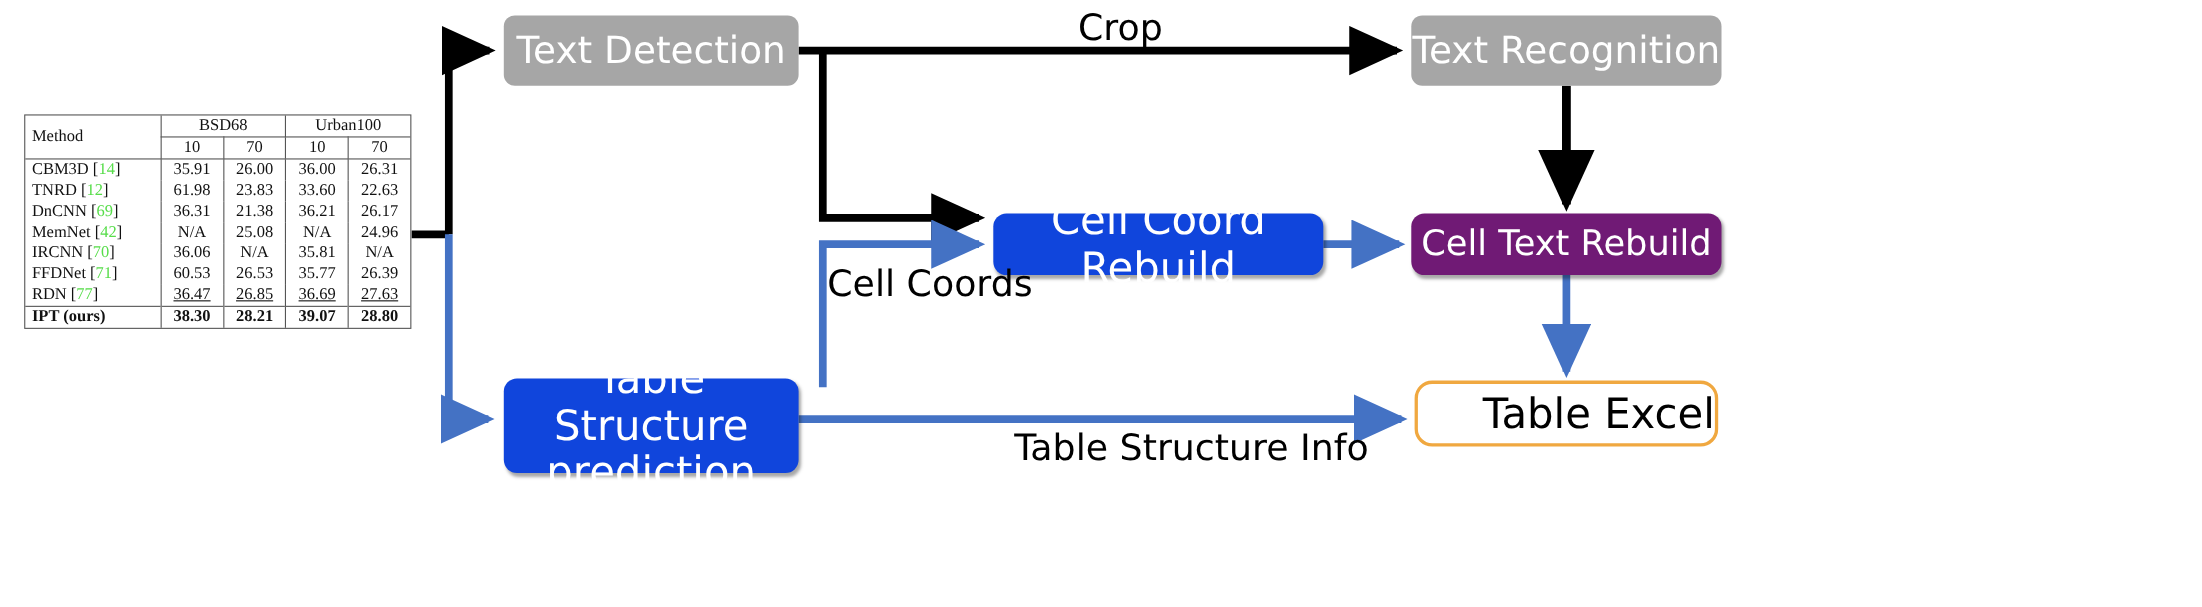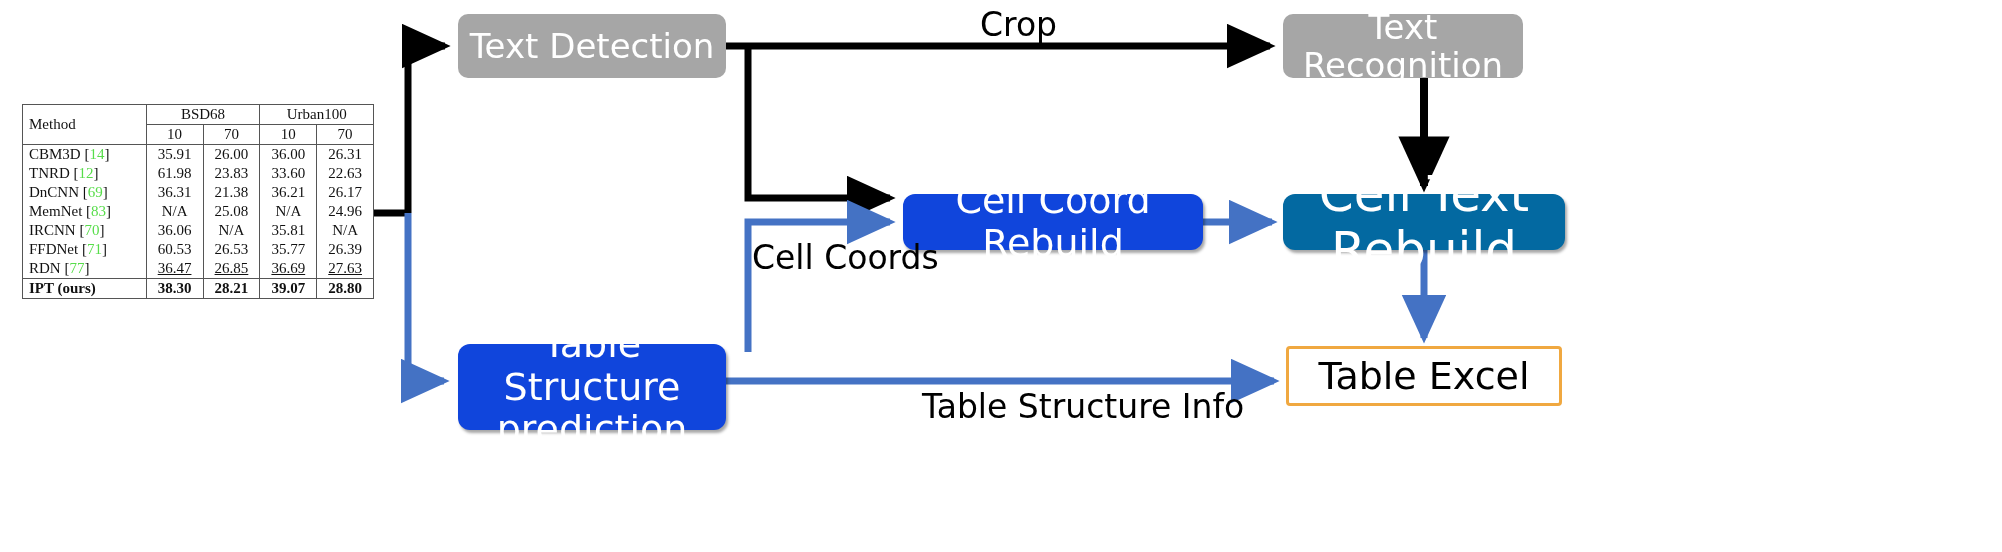--- a/index.html
+++ b/index.html
@@ -11,27 +11,27 @@
   
   #edges{position:absolute;left:0;top:0;width:2002px;height:552px;}
 
   
   .node{position:absolute;display:flex;align-items:center;justify-content:center;
         text-align:center;box-sizing:border-box;line-height:1.12;
         font-family:"DejaVu Sans",sans-serif;font-weight:400;}
   .node.gray{background:#a6a6a6;color:#ffffff;border-radius:10px;font-size:34px;}
   .node.blue{background:#1045dc;color:#ffffff;border-radius:12px;font-size:38px;
              box-shadow:2px 3px 3px rgba(0,0,0,.35);}
-  .node.orange{background:#0369a1;color:#ffffff;border-radius:12px;font-size:50px;
+  .node.orange{background:#701a75;color:#ffffff;border-radius:12px;font-size:32px;
                box-shadow:2px 3px 3px rgba(0,0,0,.35);}
   .node.outline{background:#ffffff;color:#000000;border:3px solid #f0a840;
-                border-radius:4px;font-size:38px;}
+                border-radius:16px;font-size:38px;justify-content:flex-end;}
 
   #n-text-detection{left:458px;top:14px;width:268px;height:64px;}
-  #n-text-recognition{left:1283px;top:14px;width:240px;height:64px;}
+  #n-text-recognition{left:1283px;top:14px;width:282px;height:64px;}
   #n-cell-coord{left:903px;top:194px;width:300px;height:56px;}
   #n-cell-text{left:1283px;top:194px;width:282px;height:56px;}
   #n-table-struct{left:458px;top:344px;width:268px;height:86px;flex-direction:column;}
   #n-table-excel{left:1286px;top:346px;width:276px;height:60px;}
 
   
   .elabel{position:absolute;font-size:33px;color:#000;white-space:nowrap;
           font-family:"DejaVu Sans",sans-serif;}
   #l-crop{left:980px;top:5px;}
   #l-text-coords{left:752px;top:141px;}
@@ -150,21 +150,21 @@
             <td class="">22.63</td>
           </tr>
           <tr>
             <td class="method-cell vline">DnCNN [<span class="cite">69</span>]</td>
             <td class="vline">36.31</td>
             <td class="vline">21.38</td>
             <td class="vline">36.21</td>
             <td class="">26.17</td>
           </tr>
           <tr>
-            <td class="method-cell vline">MemNet [<span class="cite">83</span>]</td>
+            <td class="method-cell vline">MemNet [<span class="cite">42</span>]</td>
             <td class="vline">N/A</td>
             <td class="vline">25.08</td>
             <td class="vline">N/A</td>
             <td class="">24.96</td>
           </tr>
           <tr>
             <td class="method-cell vline">IRCNN [<span class="cite">70</span>]</td>
             <td class="vline">36.06</td>
             <td class="vline">N/A</td>
             <td class="vline">35.81</td>

